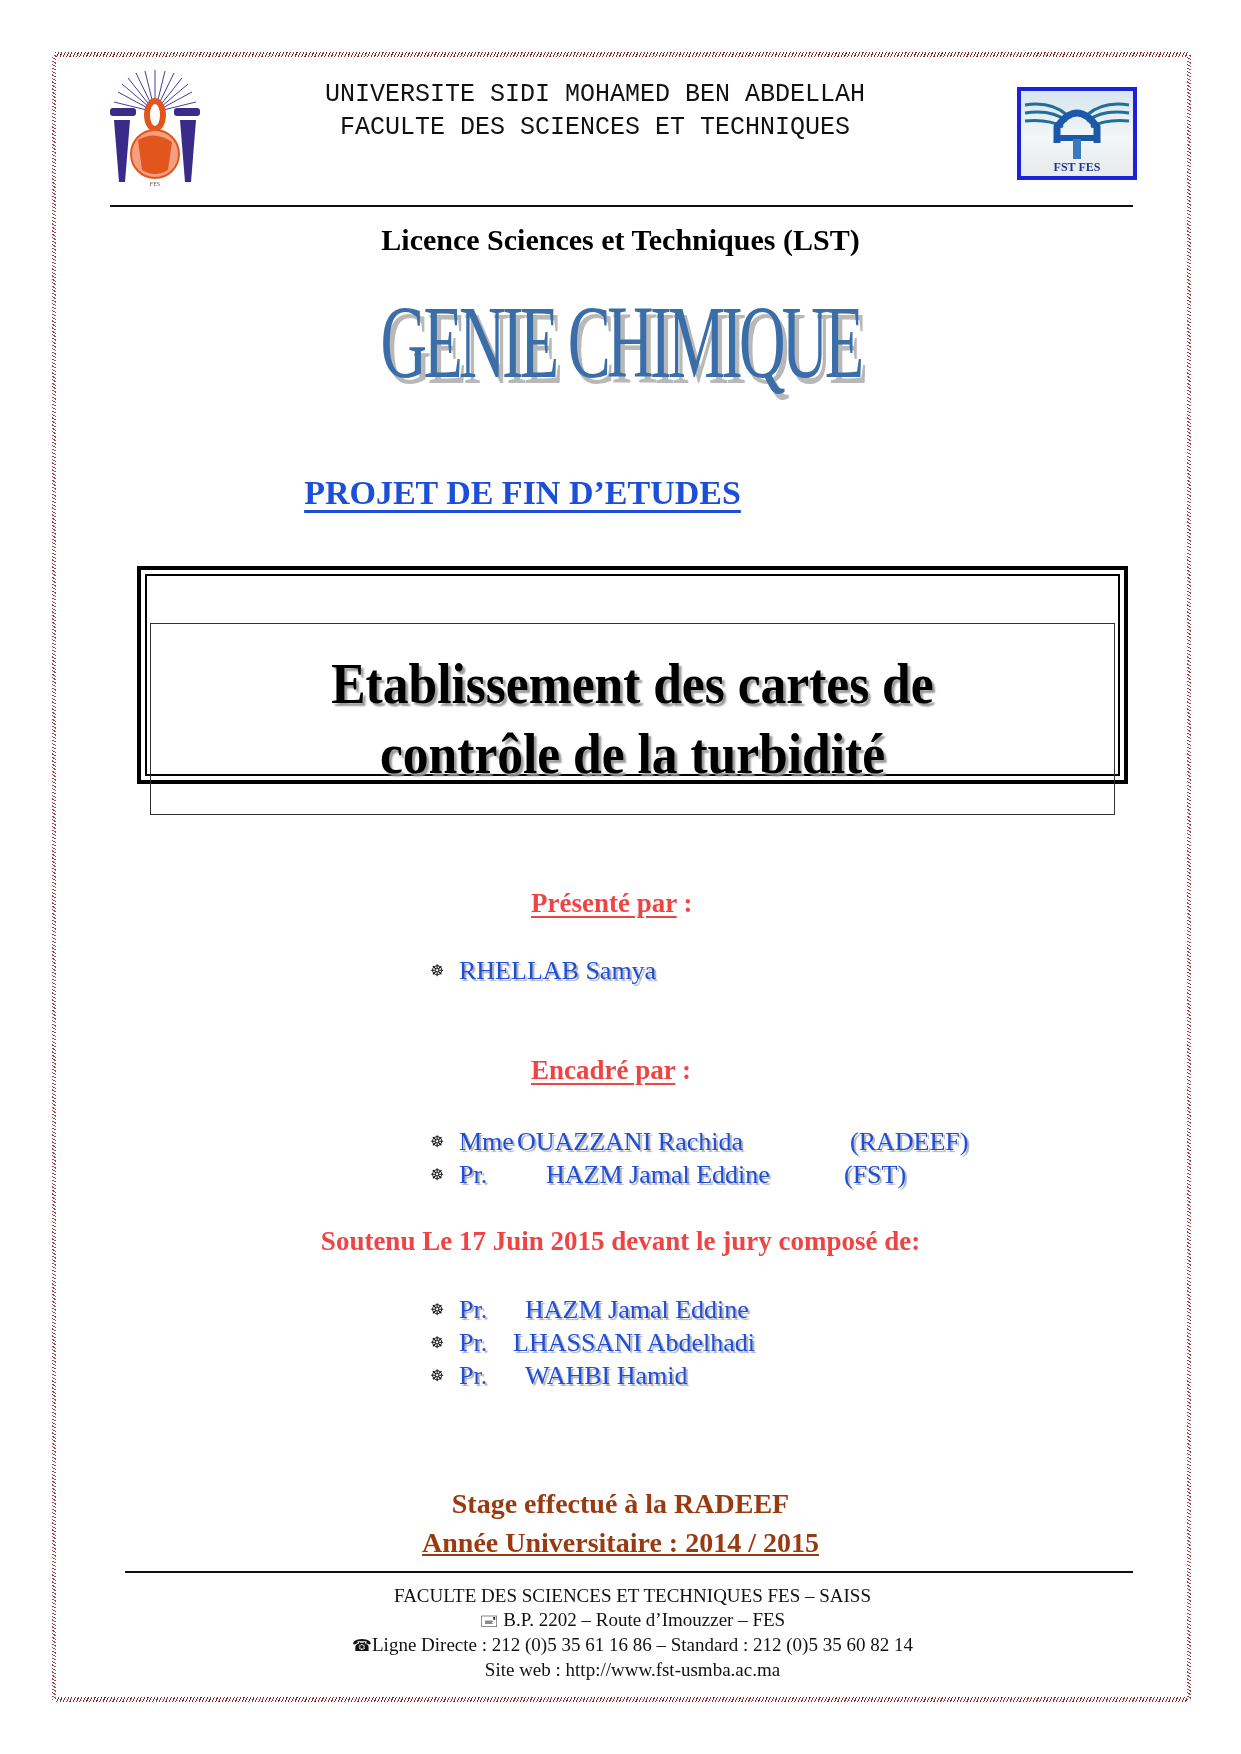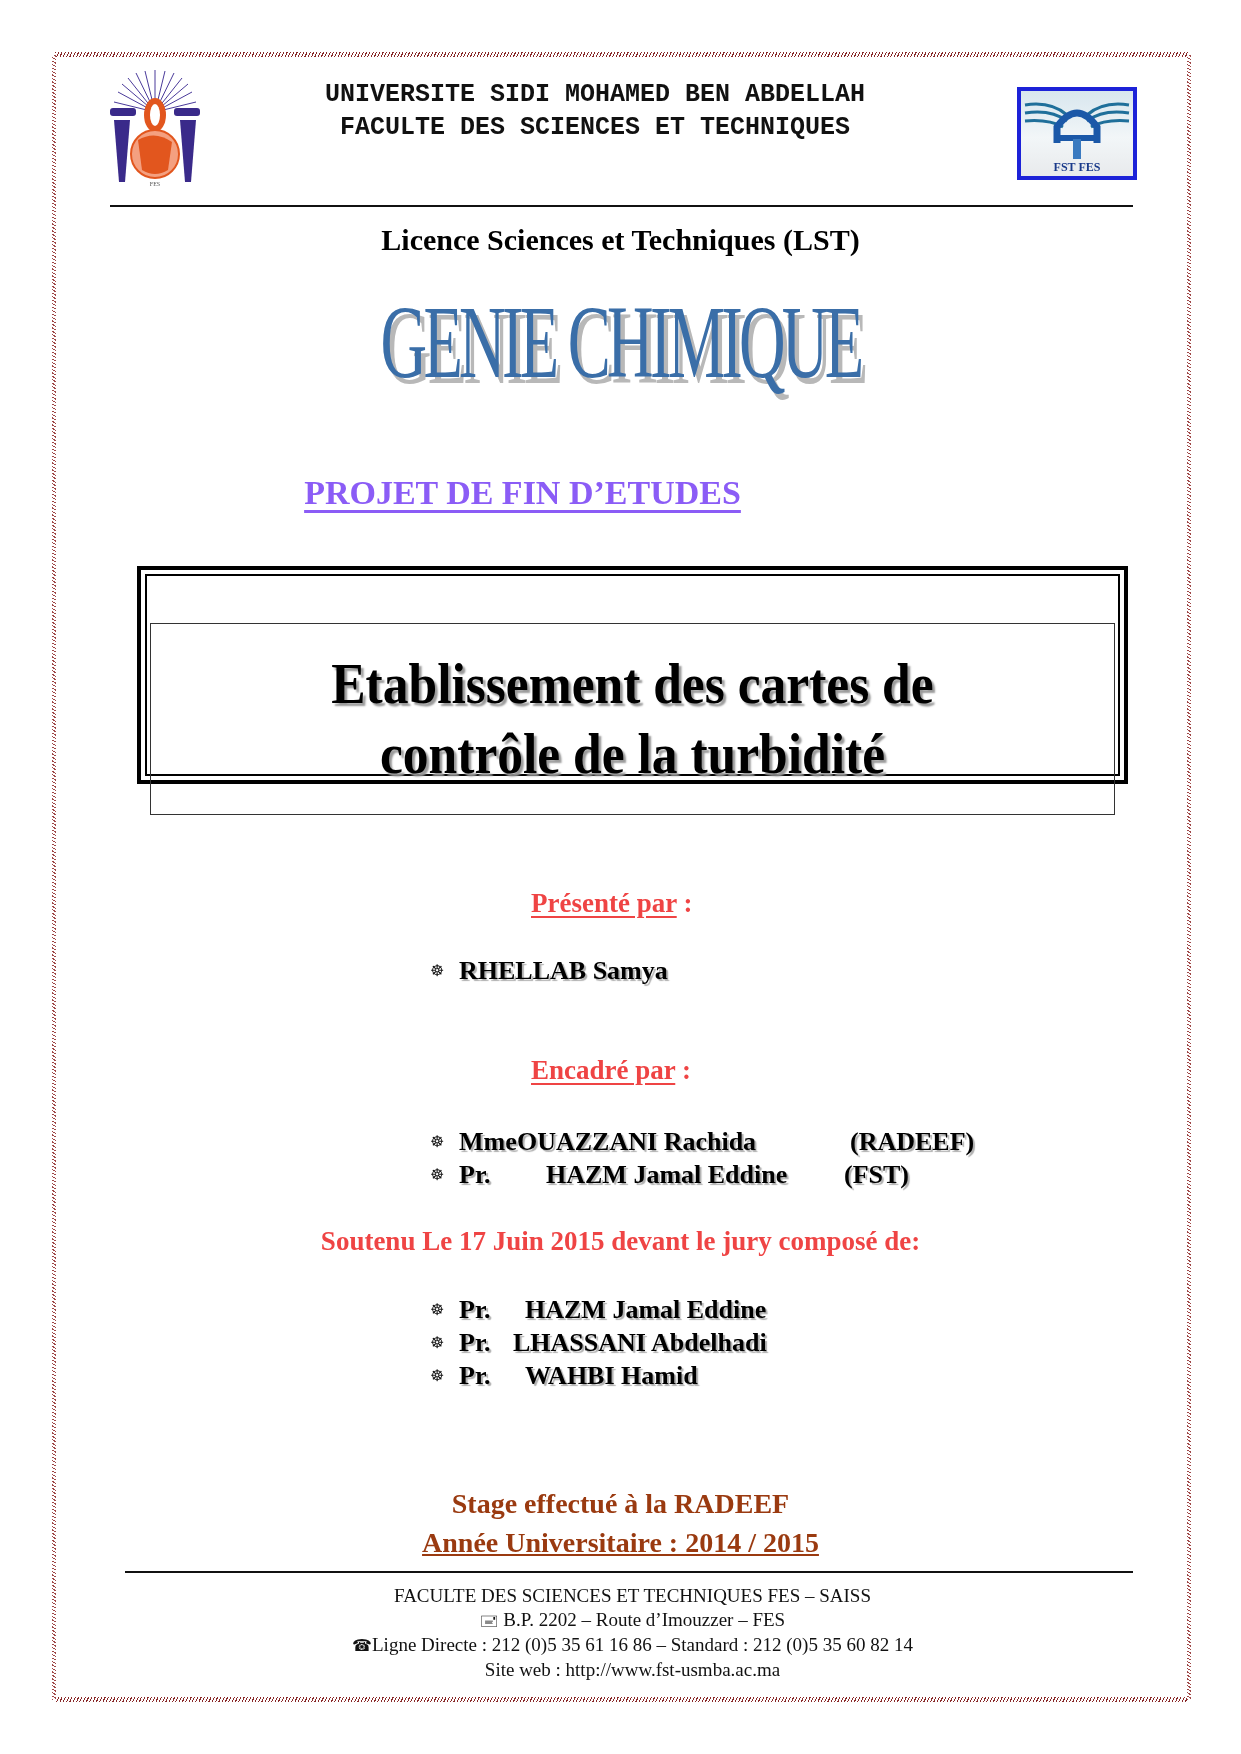--- a/index.html
+++ b/index.html
@@ -25,40 +25,40 @@
   
   .uni-logo { left: 108px; top: 70px; width: 94px; height: 120px; }
   .fst-logo {
     left: 1017px; top: 87px; width: 120px; height: 93px;
     border: 4px solid #1c22d8;
     background: linear-gradient(180deg, #d8e6ee 0%, #f2f6f8 55%, #e8eaec 100%);
     overflow: hidden;
   }
   .header-text {
     left: 230px; top: 78px; width: 730px; text-align: center;
-    font-family: "Liberation Mono", monospace; font-weight: bold;
+    font-family: "Liberation Mono", monospace; font-weight: normal;
     font-size: 25px; line-height: 33px; color: #111;
   }
   .header-rule { left: 110px; top: 205px; width: 1023px; height: 2px; background: #111; }
 
   .licence {
     left: 0; width: 1241px; top: 223px; text-align: center;
     font-weight: bold; font-size: 30px;
   }
   .genie {
     left: 0; width: 1241px; top: 282px; text-align: center;
     font-family: "Liberation Serif", serif;
     font-size: 104px; line-height: 120px; color: #3a6ea8;
     letter-spacing: -6px;
     transform: scaleX(0.62);
     text-shadow: 7px 6px 0 #b8b8b8;
   }
   .projet {
     left: 0; width: 1045px; top: 474px; text-align: center;
-    font-weight: bold; font-size: 34px; color: #8b5cf6;
+    font-weight: bold; font-size: 34px; color: #1d4ed8;
     text-decoration: underline; text-decoration-thickness: 3px; text-underline-offset: 6px;
   }
 
   
   .title-box {
     left: 137px; top: 566px; width: 991px; height: 218px;
     border: 4px solid #000;
     padding: 4px;
   }
   .title-box-inner1 {
@@ -78,21 +78,21 @@
   }
 
   .section-label {
     font-weight: bold; font-size: 27px; color: #ef4444;
   }
   .section-label .u { text-decoration: underline; text-decoration-thickness: 2px; text-underline-offset: 4px; }
 
   .bullet-row { display: flex; align-items: center; height: 33px; }
   .bullet { width: 29px; font-size: 16px; font-family: "DejaVu Sans", sans-serif; color: #111; }
   .bullet-text {
-    font-weight: bold; font-size: 26px; color: #000000;
+    font-weight: normal; font-size: 26px; color: #1d4ed8;
     text-shadow: 2px 2px 1px #b0b0b0; white-space: pre;
   }
 
   .footer-info {
     font-weight: bold; font-size: 28px; color: #9a3a10; text-align: center; left: 0; width: 1241px;
   }
   .footer-rule { left: 125px; top: 1571px; width: 1008px; height: 2px; background: #111; }
   .footer-lines {
     left: 0; width: 1241px; top: 1584px; text-align: center;
     font-size: 19px; line-height: 24px; color: #111; padding-left: 24px;

